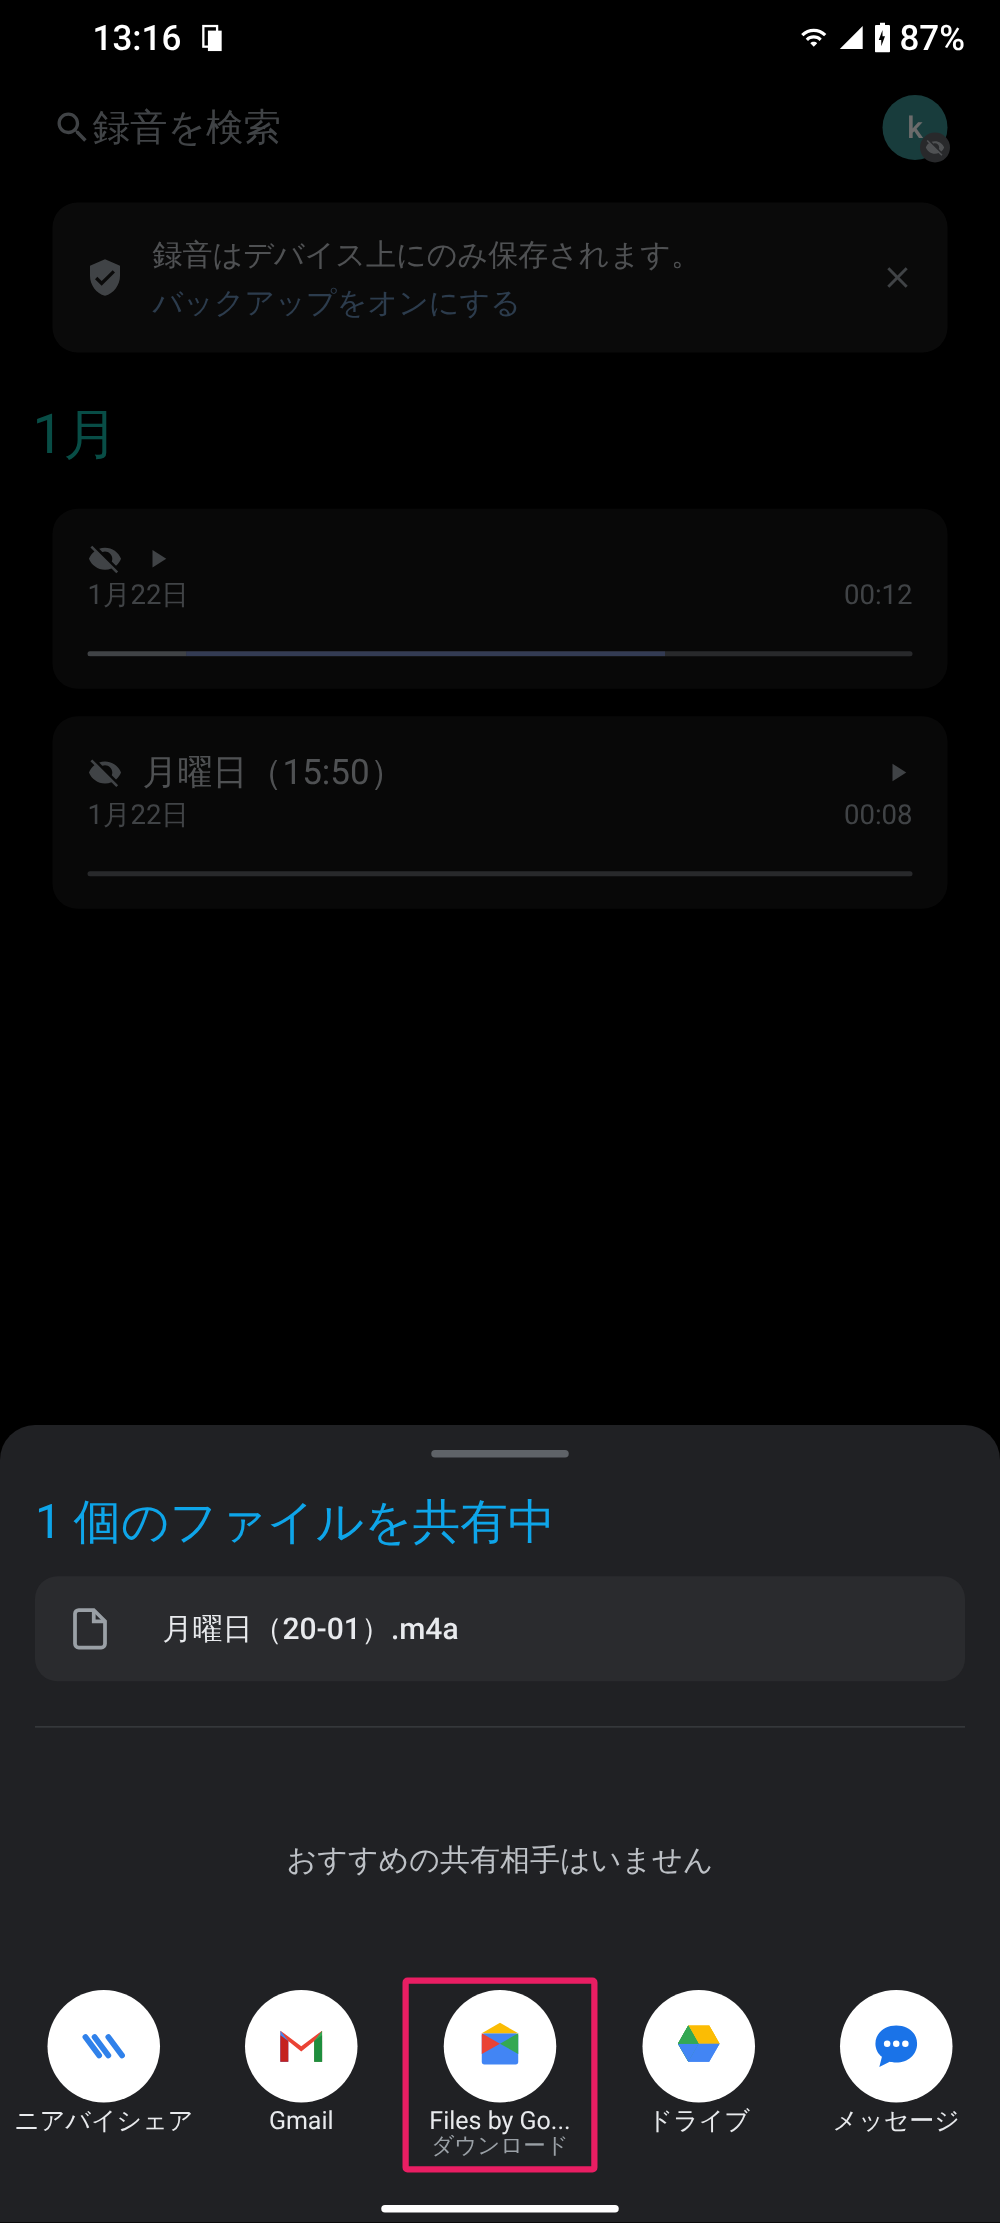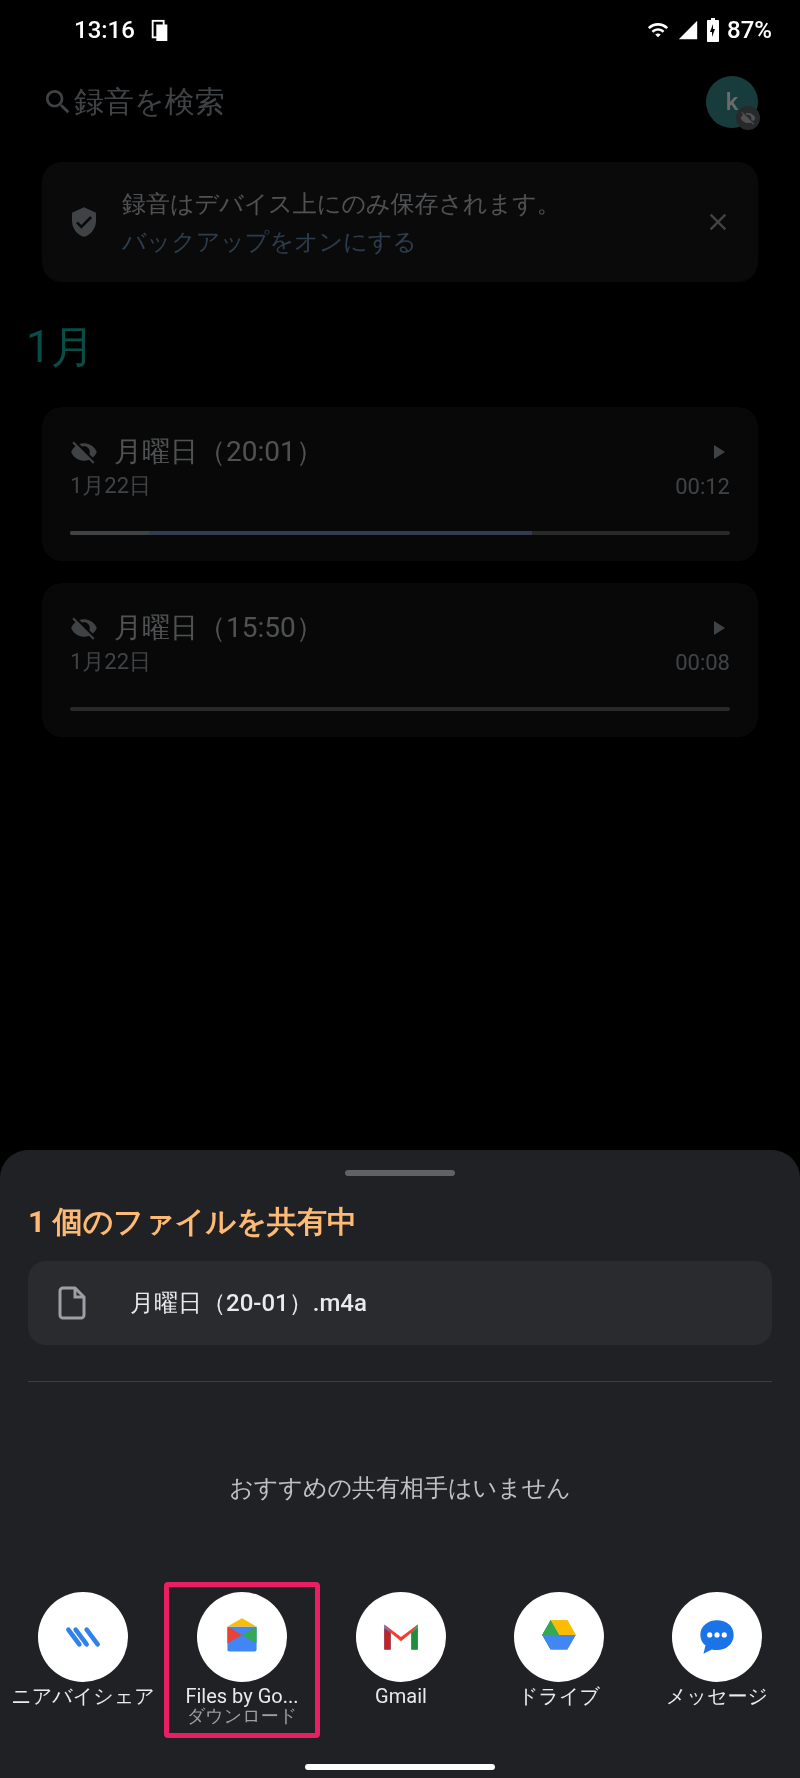--- a/index.html
+++ b/index.html
@@ -15,21 +15,21 @@
       color: #e8eaed;
       position: relative;
       overflow: hidden;
     }
     .status-bar {
       display: flex;
       justify-content: space-between;
       align-items: center;
       padding: 14px 28px 14px 74px;
       height: 60px;
-      font-size: 24px;
+      font-size: 28px;
       font-weight: 500;
       color: #fff;
     }
     .status-left {
       display: flex;
       align-items: center;
       gap: 14px;
     }
     .status-right {
       display: flex;
@@ -184,24 +184,23 @@
       padding-top: 20px;
     }
     .sheet-handle {
       width: 110px;
       height: 6px;
       background: #5f6368;
       border-radius: 3px;
       margin: 0 auto;
     }
     .sheet-title {
-      font-size: 30px;
-      color: #fdba74;
+      font-size: 38px;
+      color: #0ea5e9;
       padding: 26px 28px 18px;
-      font-weight: bold;
     }
     .file-card {
       margin: 0 28px;
       background: #2a2b2e;
       border-radius: 18px;
       padding: 24px 26px;
       display: flex;
       align-items: center;
       gap: 40px;
     }
@@ -331,21 +330,20 @@
       </svg>
   </div>
 
   <div class="section-header">1月</div>
 
   <div class="recording-card">
     <div class="recording-top">
       <svg class="visibility-icon" viewBox="0 0 24 24" fill="currentColor">
           <path d="M12 7c2.76 0 5 2.24 5 5 0 .65-.13 1.26-.36 1.83l2.92 2.92c1.51-1.26 2.7-2.89 3.43-4.75-1.73-4.39-6-7.5-11-7.5-1.4 0-2.74.25-3.98.7l2.16 2.16C10.74 7.13 11.35 7 12 7zM2 4.27l2.28 2.28.46.46C3.08 8.3 1.78 10.02 1 12c1.73 4.39 6 7.5 11 7.5 1.55 0 3.03-.3 4.38-.84l.42.42L19.73 22 21 20.73 3.27 3 2 4.27z"></path>
         </svg>
-      <span class="recording-title">月曜日（20:01）</span>
       <svg class="play-btn" width="24" height="24" viewBox="0 0 24 24" fill="currentColor">
           <path d="M8 5v14l11-7z"></path>
         </svg>
     </div>
     <div class="recording-bottom">
       <span>1月22日</span>
       <span>00:12</span>
     </div>
     <div class="progress-bar">
       <div class="progress-start"></div>
@@ -385,44 +383,44 @@
   <div class="no-suggestions">おすすめの共有相手はいません</div>
   <div class="share-apps">
     <div class="share-app">
       <div class="app-icon">
         <svg width="44" height="44" viewBox="0 0 24 24" fill="none" stroke="#1a73e8" stroke-width="2.5" stroke-linecap="round">
             <path d="M4 8l6 8M8 8l6 8M14 8l6 8" opacity="0.9"></path>
           </svg>
       </div>
       <div class="app-label">ニアバイシェア</div>
     </div>
-    <div class="share-app highlighted">
-      <div class="app-icon">
-        <svg width="50" height="50" viewBox="0 0 48 48">
-            <rect x="10" y="14" width="28" height="24" rx="2" fill="#4285f4"></rect>
-            <path d="M10 14 L24 6 L38 14 Z" fill="#fbbc04"></path>
-            <path d="M10 14 L24 22 L10 30 Z" fill="#ea4335"></path>
-            <path d="M38 14 L24 22 L38 30 Z" fill="#34a853"></path>
-          </svg>
-      </div>
-      <div class="app-label">Files by Go...</div>
-      <div class="app-sublabel">ダウンロード</div>
-    </div>
     <div class="share-app">
       <div class="app-icon">
         <svg width="50" height="50" viewBox="0 0 48 48">
             <path d="M8 12v24h6V20l10 8 10-8v16h6V12l-16 12L8 12z" fill="#ea4335"></path>
             <path d="M8 12v24h6V20" fill="#4285f4"></path>
             <path d="M34 20v16h6V12" fill="#34a853"></path>
             <path d="M8 12l16 12 16-12-16-10z" fill="#fbbc04" opacity="0"></path>
             <path d="M8 36h6V20l-6-4.5z" fill="#c5221f"></path>
             <path d="M40 36h-6V20l6-4.5z" fill="#1e8e3e"></path>
           </svg>
       </div>
       <div class="app-label">Gmail</div>
+    </div>
+    <div class="share-app highlighted">
+      <div class="app-icon">
+        <svg width="50" height="50" viewBox="0 0 48 48">
+            <rect x="10" y="14" width="28" height="24" rx="2" fill="#4285f4"></rect>
+            <path d="M10 14 L24 6 L38 14 Z" fill="#fbbc04"></path>
+            <path d="M10 14 L24 22 L10 30 Z" fill="#ea4335"></path>
+            <path d="M38 14 L24 22 L38 30 Z" fill="#34a853"></path>
+          </svg>
+      </div>
+      <div class="app-label">Files by Go...</div>
+      <div class="app-sublabel">ダウンロード</div>
     </div>
     <div class="share-app">
       <div class="app-icon">
         <svg width="50" height="50" viewBox="0 0 48 48">
             <path d="M16 8l16 0 8 14-8 14-16 0-8-14z" fill="none"></path>
             <path d="M16 8L32 8L40 22L32 22z" fill="#fbbc04"></path>
             <path d="M16 8L8 22L16 36L24 22z" fill="#34a853" transform="translate(0,0)"></path>
             <path d="M16 8L24 22L8 22z" fill="#188038"></path>
             <path d="M32 8L24 22L40 22z" fill="#fbbc04"></path>
             <path d="M8 22L16 36L32 36L40 22L32 22L24 36 L16 22z" fill="#4285f4" opacity="0"></path>

